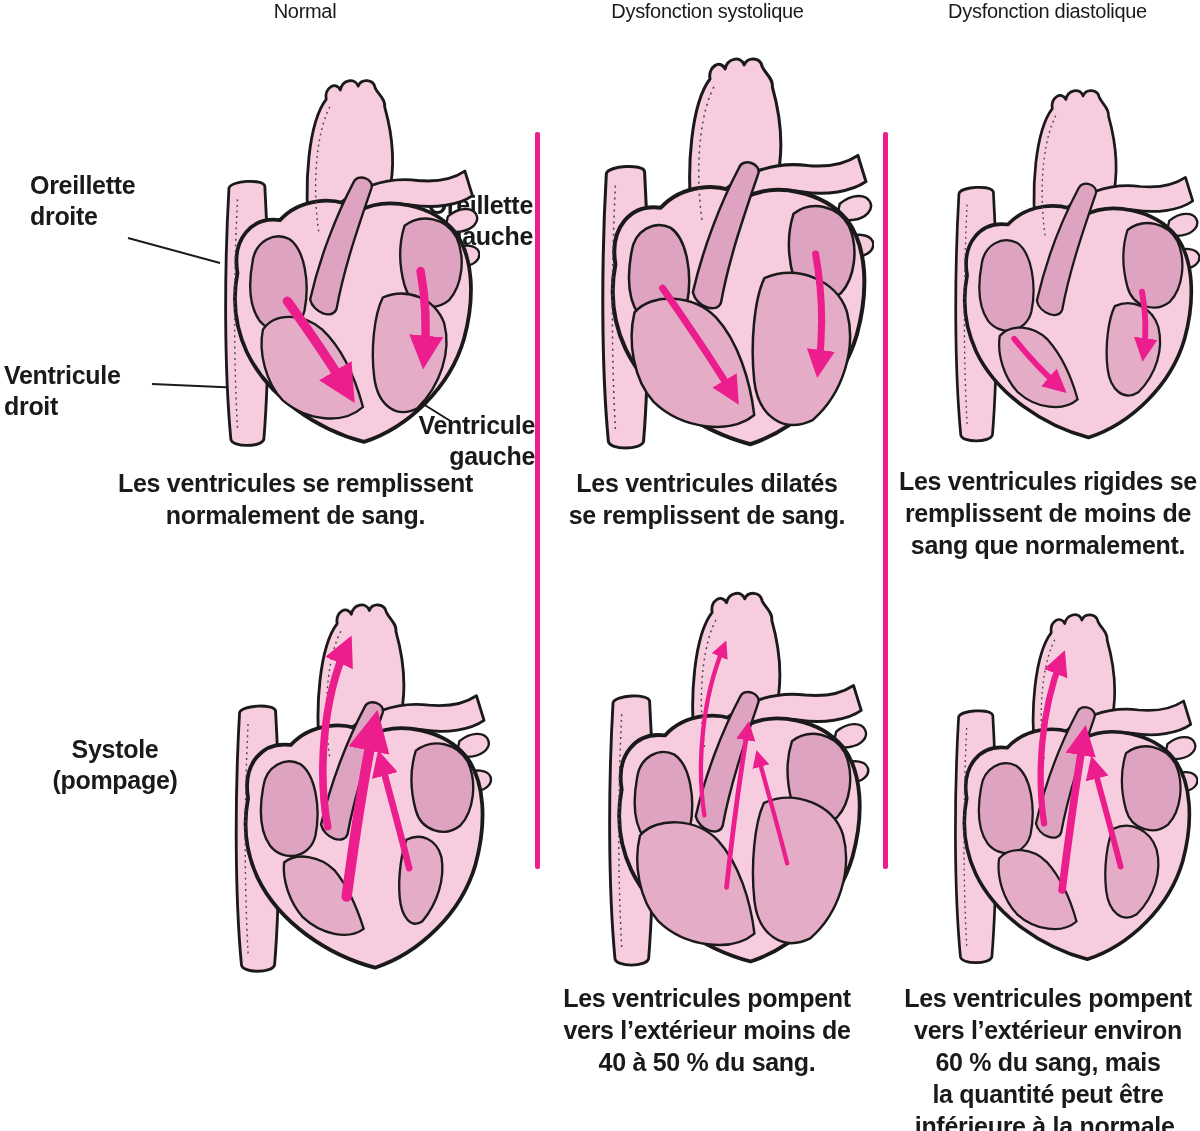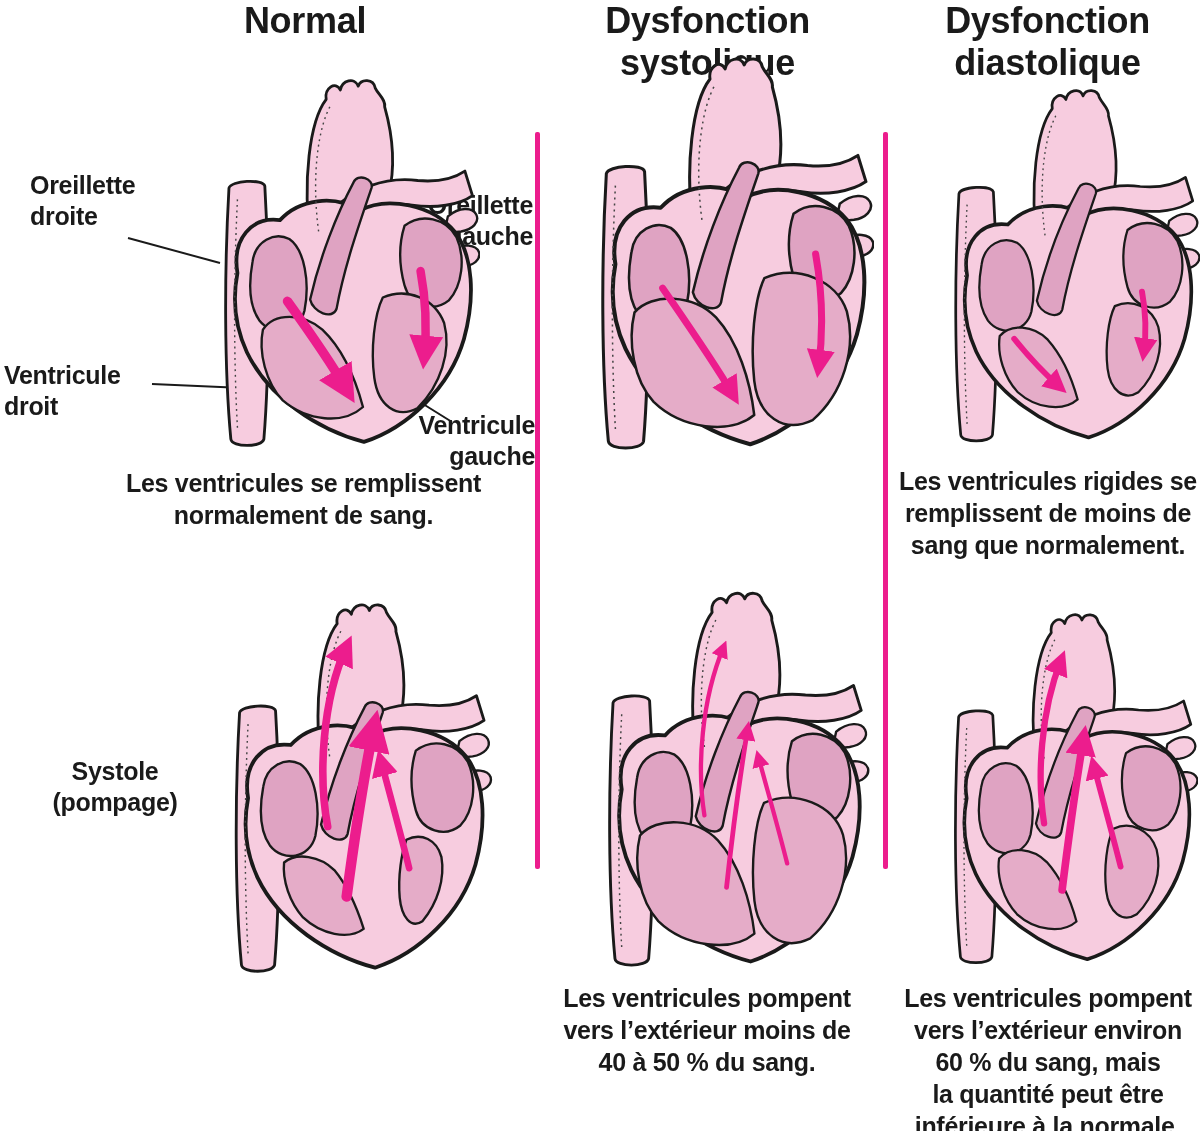--- a/index.html
+++ b/index.html
@@ -6,21 +6,21 @@
     --background:#FFFFFF; --outline:#1A1A1A; --text:#1A1A1A; --magenta:#EC1D8D;
     --pink-light:#F7CCDF; --pink-dark:#DFA3C2; --pink-mid:#E5ACC8;
   }
   html,body{margin:0;padding:0;background:var(--background);}
   #figure{
     position:relative; width:1200px; height:1131px; background:var(--background);
     font-family:"Liberation Sans","DejaVu Sans",sans-serif; color:var(--text);
     overflow:hidden;
   }
   .col-header{
-    position:absolute; top:0; font-size:36px; font-weight:700; text-align:center;
+    position:absolute; top:0; font-size:20px; font-weight:400; text-align:center;
     white-space:pre-line; letter-spacing:-0.3px;
   }
   .divider{
     position:absolute; width:5px; background:var(--magenta); border-radius:2px;
   }
   .caption{
     position:absolute; font-size:25px; line-height:32px; font-weight:700;
     text-align:center; white-space:pre-line; letter-spacing:-0.3px;
   }
   .anat-label{
@@ -43,32 +43,34 @@
   <div class="divider" style="left:883px;top:132px;height:737px;"></div>
 
   <div class="anat-label" style="left:30px;top:170px;width:150px;text-align:left;">Oreillette
 droite</div>
   <div class="anat-label" style="left:395px;top:190px;width:138px;text-align:right;">Oreillette
 gauche</div>
   <div class="anat-label" style="left:4px;top:360px;width:160px;text-align:left;">Ventricule
 droit</div>
   <div class="anat-label" style="left:400px;top:410px;width:135px;text-align:right;">Ventricule
 gauche</div>
-  <div class="anat-label" style="left:35px;top:756px;width:160px;text-align:center;">Systole
+  <div class="anat-label" style="left:35px;top:734px;width:160px;text-align:center;">Systole
 (pompage)</div>
 
   <svg id="pointer-lines" width="1200" height="1131" viewBox="0 0 1200 1131">
     <line x1="128" y1="238" x2="220" y2="263" stroke="#1A1A1A" stroke-width="2"></line>
     <line x1="348" y1="234" x2="410" y2="213" stroke="#1A1A1A" stroke-width="2"></line>
     <line x1="152" y1="384" x2="243" y2="388" stroke="#1A1A1A" stroke-width="2"></line>
     <line x1="391" y1="384" x2="452" y2="422" stroke="#1A1A1A" stroke-width="2"></line>
   </svg>
 
-  <div class="caption" style="left:116px;top:467px;width:375px;">Les ventricules se remplissent
+  <div class="caption" style="left:108px;top:467px;width:375px;">Les ventricules se remplissent
 normalement de sang.</div>
+  <div class="caption" style="left:547px;top:467px;width:320px;">Les ventricules dilatés
+se remplissent de sang.</div>
   <div class="caption" style="left:893px;top:465px;width:310px;">Les ventricules rigides se
 remplissent de moins de
 sang que normalement.</div>
 
   <div class="caption" style="left:547px;top:982px;width:320px;">Les ventricules pompent
 vers l’extérieur moins de
 40 à 50 % du sang.</div>
   <div class="caption" style="left:893px;top:982px;width:310px;">Les ventricules pompent
 vers l’extérieur environ
 60 % du sang, mais

